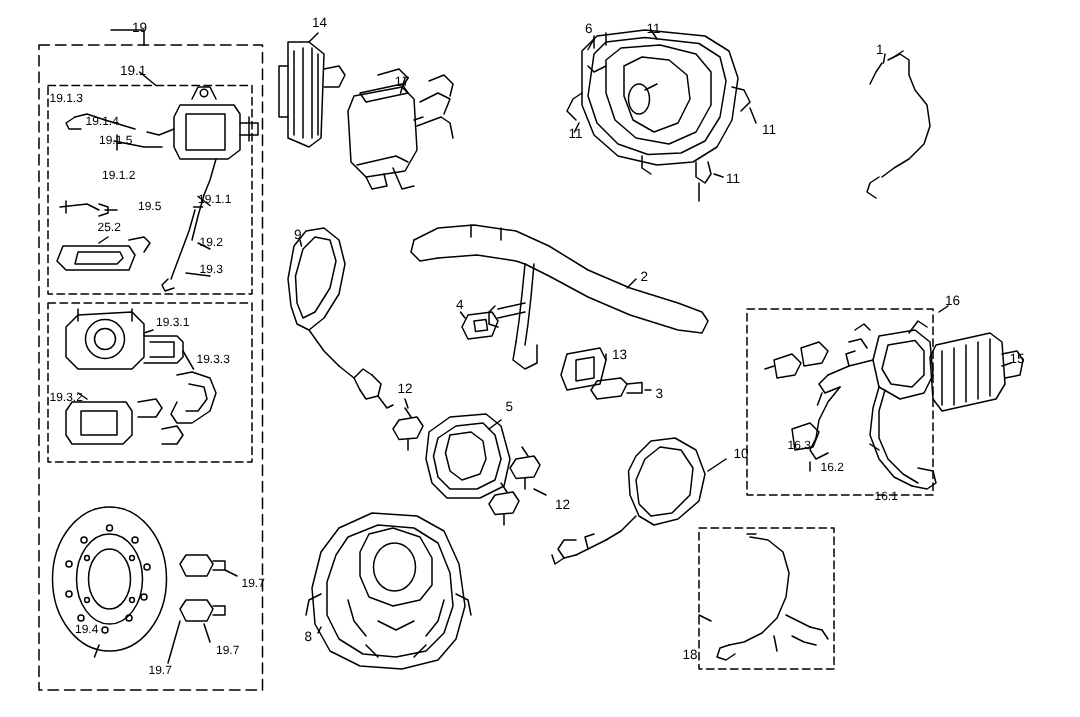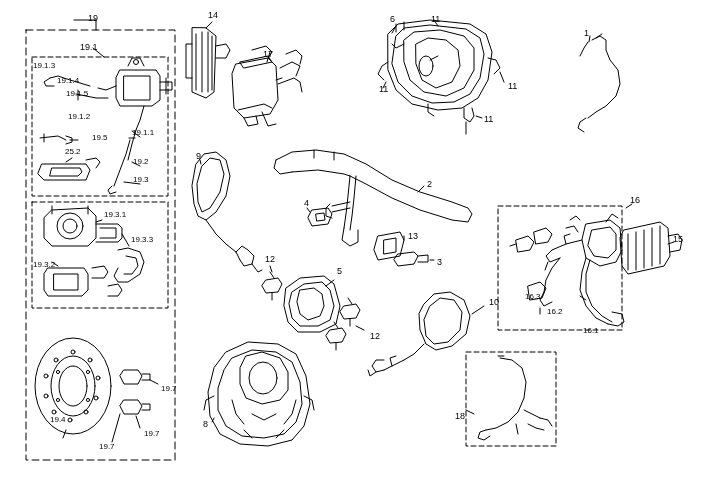--- a/index.html
+++ b/index.html
@@ -339,20 +339,20 @@
 <div class="lbl" style="left:196px;top:152px;">9</div>
 <div class="lbl" style="left:427px;top:180px;">2</div>
 <div class="lbl" style="left:304px;top:199px;">4</div>
 <div class="lbl" style="left:408px;top:232px;">13</div>
 <div class="lbl" style="left:437px;top:258px;">3</div>
 <div class="lbl" style="left:265px;top:255px;">12</div>
 <div class="lbl" style="left:370px;top:332px;">12</div>
 <div class="lbl" style="left:337px;top:267px;">5</div>
 <div class="lbl" style="left:489px;top:298px;">10</div>
 <div class="lbl" style="left:203px;top:420px;">8</div>
-<div class="lbl" style="left:455px;top:412px;">18</div>
+<div class="lbl" style="left:455px;top:432px;">18</div>
 <div class="lbl" style="left:630px;top:196px;">16</div>
 <div class="lbl" style="left:673px;top:235px;">15</div>
 <div class="lbl sm" style="left:525px;top:261px;margin-top:32px;">16.3</div>
 <div class="lbl sm" style="left:547px;top:308px;">16.2</div>
 <div class="lbl sm" style="left:583px;top:295px;margin-top:32px;">16.1</div>
 
 </div>
 
 </body></html>

